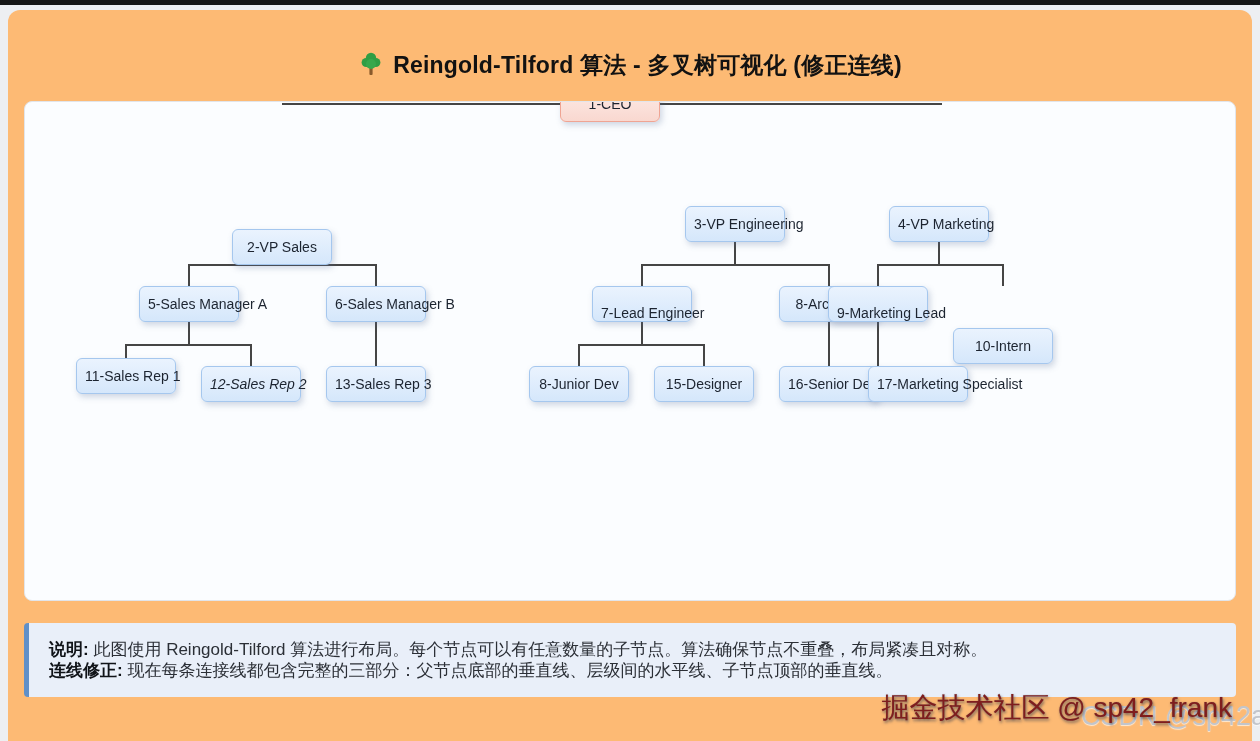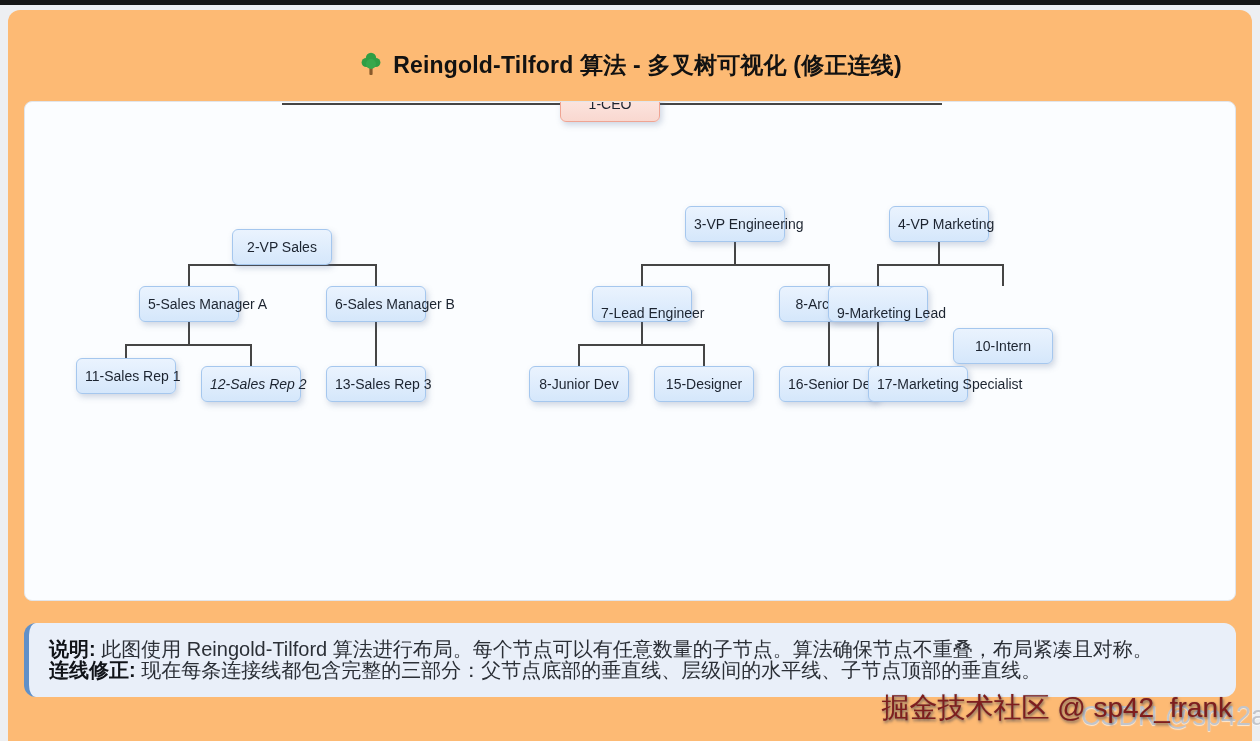--- a/index.html
+++ b/index.html
@@ -15,21 +15,21 @@
                background:#fbfdff; border:1px solid #e2e5ea; border-radius:8px; }
   .cline { position:absolute; background:#454545; }
   .node { position:absolute; width:100px; height:36px; display:flex; align-items:center;
           padding:0 8px; background:linear-gradient(180deg,#eaf3fe,#d5e7fb);
           border:1px solid #a5c7ee; border-radius:6px;
           box-shadow:2px 3px 6px rgba(90,110,150,0.28);
           font-size:14px; color:#1c2430; }
   .node > span { margin:0 auto; white-space:nowrap; }
   .node.root { background:linear-gradient(180deg,#fdece8,#f9d8d0); border-color:#efa493; }
   .note { margin:22px 16px 0 16px; background:#e9eff9; border-left:5px solid #6090c8;
-          border-radius:12px; padding:16px 20px; font-size:20px; color:#2b2f36;
+          border-radius:4px; padding:16px 20px; font-size:17px; color:#2b2f36;
           line-height:21px; }
   .note b { color:#101318; }
   .wm { position:absolute; white-space:nowrap; pointer-events:none; }
   .wm-csdn { right:-6px; top:701px; font-size:27px; color:#c2c5cb; z-index:5;
              text-shadow:0 1px 1px rgba(255,255,255,0.7); }
   .wm-juejin { right:28px; top:689px; font-size:28px; color:#7f1d1d; z-index:6; font-weight:500;
                text-shadow:1px 2px 3px rgba(70,70,80,0.75), 0 0 1px rgba(90,90,100,0.6); }
 </style>
 </head>
 <body>

